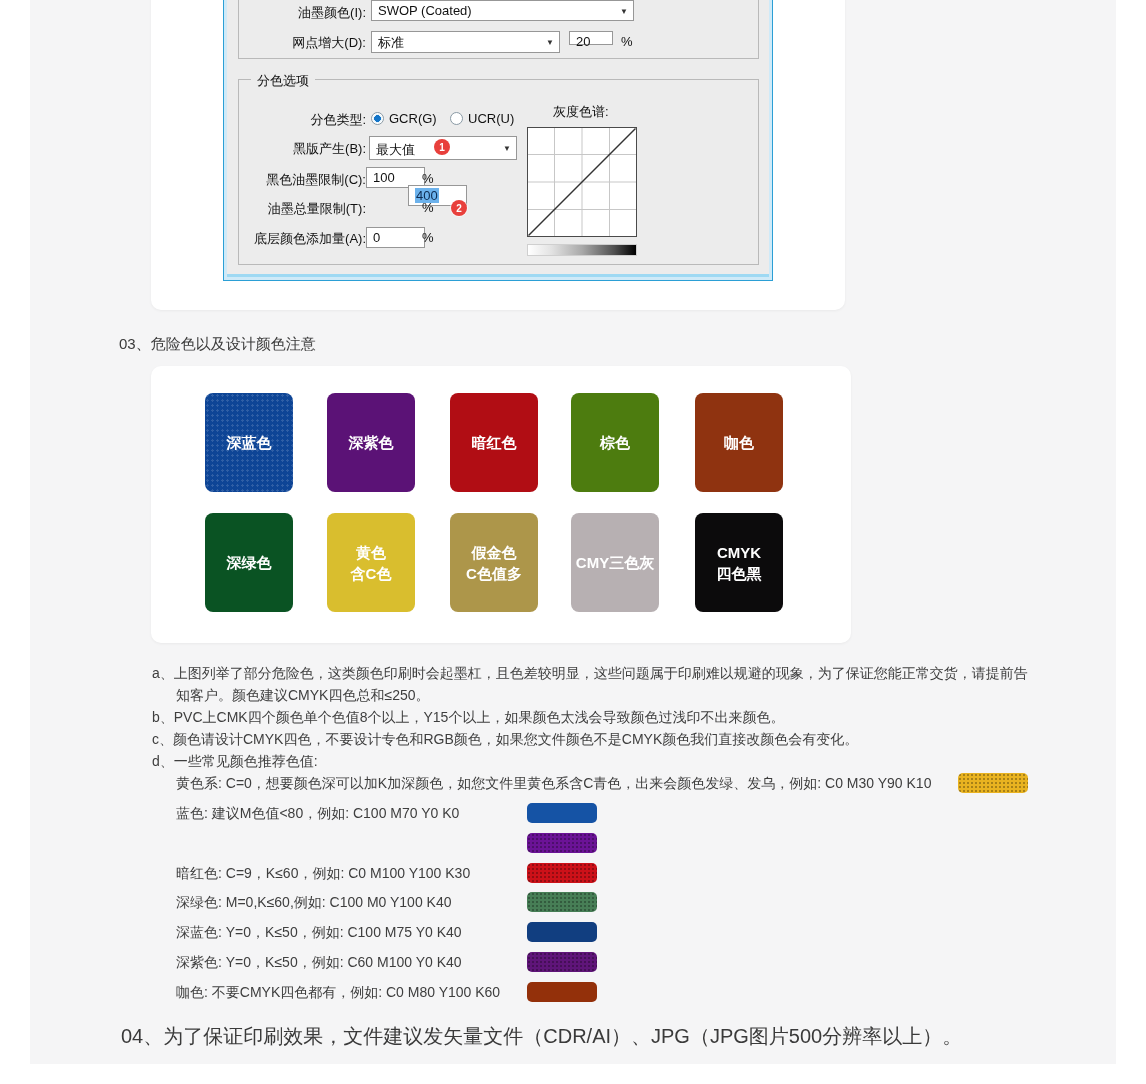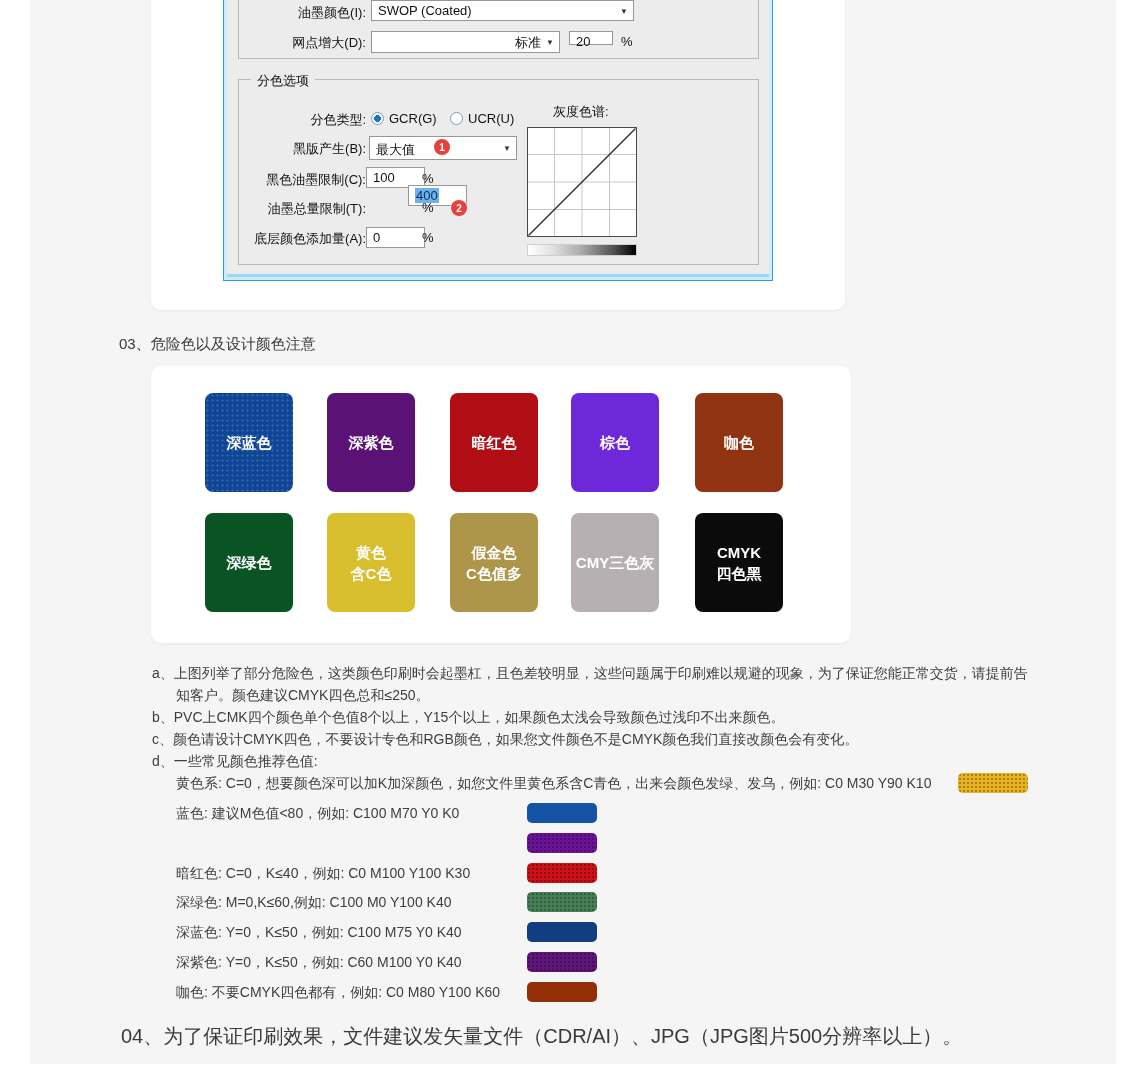--- a/index.html
+++ b/index.html
@@ -24,21 +24,21 @@
 
   .dlg-lbl { position:absolute; left:0; width:142px; text-align:right; white-space:nowrap; }
   .l-ink  { top:19px; }  .l-dot { top:49px; }
   .l-sep  { top:126px; } .l-bk  { top:155px; }
   .l-100  { top:186px; } .l-400 { top:215px; } .l-uca { top:245px; }
 
   .dd { position:absolute; background:#ffffff; border:1px solid #979797; padding:2px 18px 2px 6px;
         white-space:nowrap; overflow:hidden; }
   .dd .arr { position:absolute; right:5px; top:50%; transform:translateY(-50%); font-size:8px; color:#333; }
   .dd-ink { left:147px; top:15px;  width:263px; height:21px; }
-  .dd-dot { left:147px; top:46px;  width:189px; height:22px;text-align:right; }
+  .dd-dot { left:147px; top:46px;  width:189px; height:22px; }
   .dd-bk  { left:145px; top:151px; width:148px; height:24px; padding-top:4px; }
 
   .tin { position:absolute; background:#ffffff; border:1px solid #979797; padding:2px 0 2px 6px;
          width:59px; height:21px; }
   .t-20  { left:345px; top:46px; width:44px; height:14px; }
   .t-100 { left:142px; top:182px; }
   .t-400 { left:142px; top:200px;margin-left:42px; }
   .t-0   { left:142px; top:242px; }
   .sel-text { background:#6cb2ec; color:#0d2c52; padding:0 1px; }
 
@@ -164,21 +164,21 @@
     <div class="tin t-0">0</div>
     <div class="pct p-0">%</div>
   </div>
 
   <div class="h03">03、危险色以及设计颜色注意</div>
 
   <div class="card card2"></div>
   <div class="sw sw0 dotted" style="background-color: rgb(14, 69, 150);">深蓝色</div>
   <div class="sw sw1" style="background-color: rgb(91, 18, 118);">深紫色</div>
   <div class="sw sw2" style="background-color: rgb(177, 13, 20);">暗红色</div>
-  <div class="sw sw3" style="background-color: #6d28d9; text-align: right;">棕色</div>
+  <div class="sw sw3" style="background-color: #4d7c0f; text-align: right;">棕色</div>
   <div class="sw sw4" style="background-color: rgb(143, 51, 16);">咖色</div>
   <div class="sw sw5" style="background-color: rgb(10, 83, 35);">深绿色</div>
   <div class="sw sw6" style="background-color: rgb(217, 190, 46);">黄色
 含C色</div>
   <div class="sw sw7" style="background-color: rgb(173, 150, 74);">假金色
 C色值多</div>
   <div class="sw sw8" style="background-color: rgb(183, 176, 178);">CMY三色灰</div>
   <div class="sw sw9" style="background-color: rgb(12, 11, 12);">CMYK
 四色黑</div>
 
@@ -186,21 +186,21 @@
   <div class="note n-a2">知客户。颜色建议CMYK四色总和≤250。</div>
   <div class="note n-b">b、PVC上CMK四个颜色单个色值8个以上，Y15个以上，如果颜色太浅会导致颜色过浅印不出来颜色。</div>
   <div class="note n-c">c、颜色请设计CMYK四色，不要设计专色和RGB颜色，如果您文件颜色不是CMYK颜色我们直接改颜色会有变化。</div>
   <div class="note n-d">d、一些常见颜色推荐色值:</div>
 
   <div class="note n-d0">黄色系: C=0，想要颜色深可以加K加深颜色，如您文件里黄色系含C青色，出来会颜色发绿、发乌，例如: C0 M30 Y90  K10</div>
   <div class="chip ch0 dark-dots" style="background-color: rgb(233, 179, 32);"></div>
   <div class="note n-d1">蓝色: 建议M色值&lt;80，例如: C100 M70 Y0  K0</div>
   <div class="chip ch1" style="background-color: rgb(21, 83, 165);"></div>
   <div class="chip ch2 dark-dots" style="background-color: rgb(107, 19, 150);"></div>
-  <div class="note n-d3">暗红色: C=0，K≤40，例如: C0 M100 Y100  K30</div>
+  <div class="note n-d3">暗红色: C=9，K≤60，例如: C0 M100 Y100  K30</div>
   <div class="chip ch3 dark-dots" style="background-color: rgb(205, 17, 25);"></div>
   <div class="note n-d4">深绿色: M=0,K≤60,例如: C100 M0 Y100  K40</div>
   <div class="chip ch4 dark-dots" style="background-color: rgb(71, 126, 86);"></div>
   <div class="note n-d5">深蓝色: Y=0，K≤50，例如: C100 M75 Y0  K40</div>
   <div class="chip ch5" style="background-color: rgb(17, 62, 128);"></div>
   <div class="note n-d6">深紫色: Y=0，K≤50，例如: C60 M100 Y0  K40</div>
   <div class="chip ch6 dark-dots" style="background-color: rgb(95, 21, 121);"></div>
   <div class="note n-d7">咖色: 不要CMYK四色都有，例如: C0 M80 Y100  K60</div>
   <div class="chip ch7" style="background-color: rgb(147, 48, 10);"></div>
 

